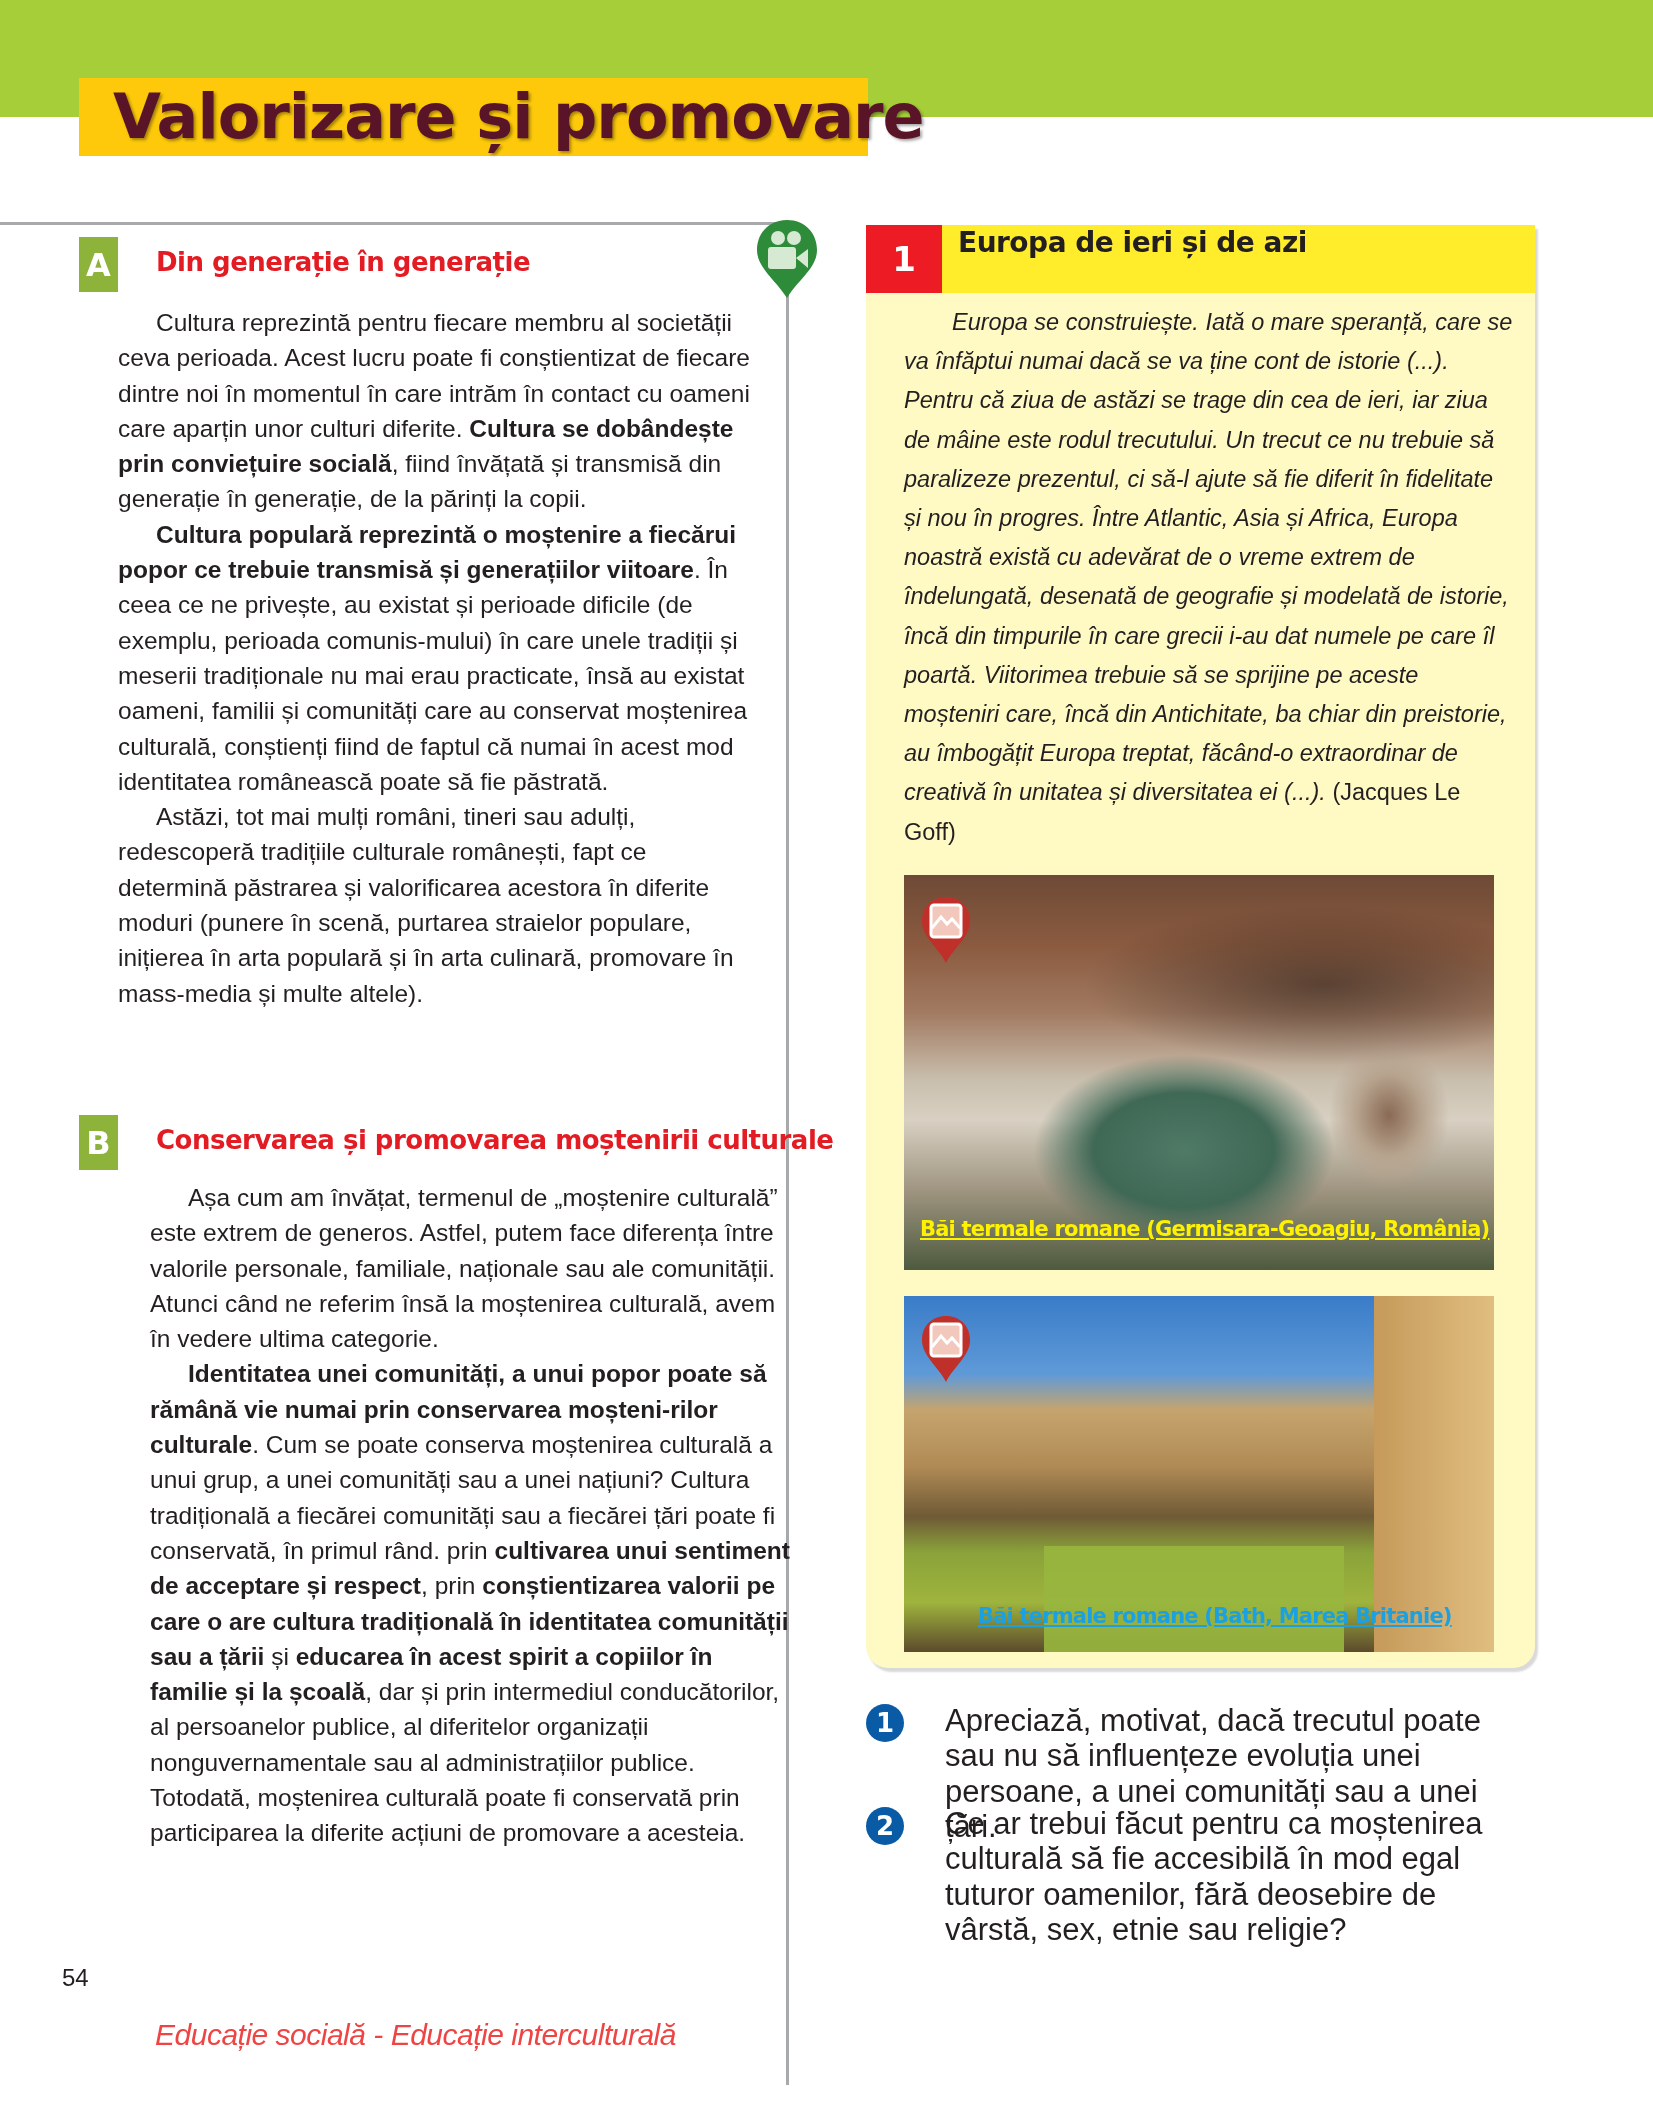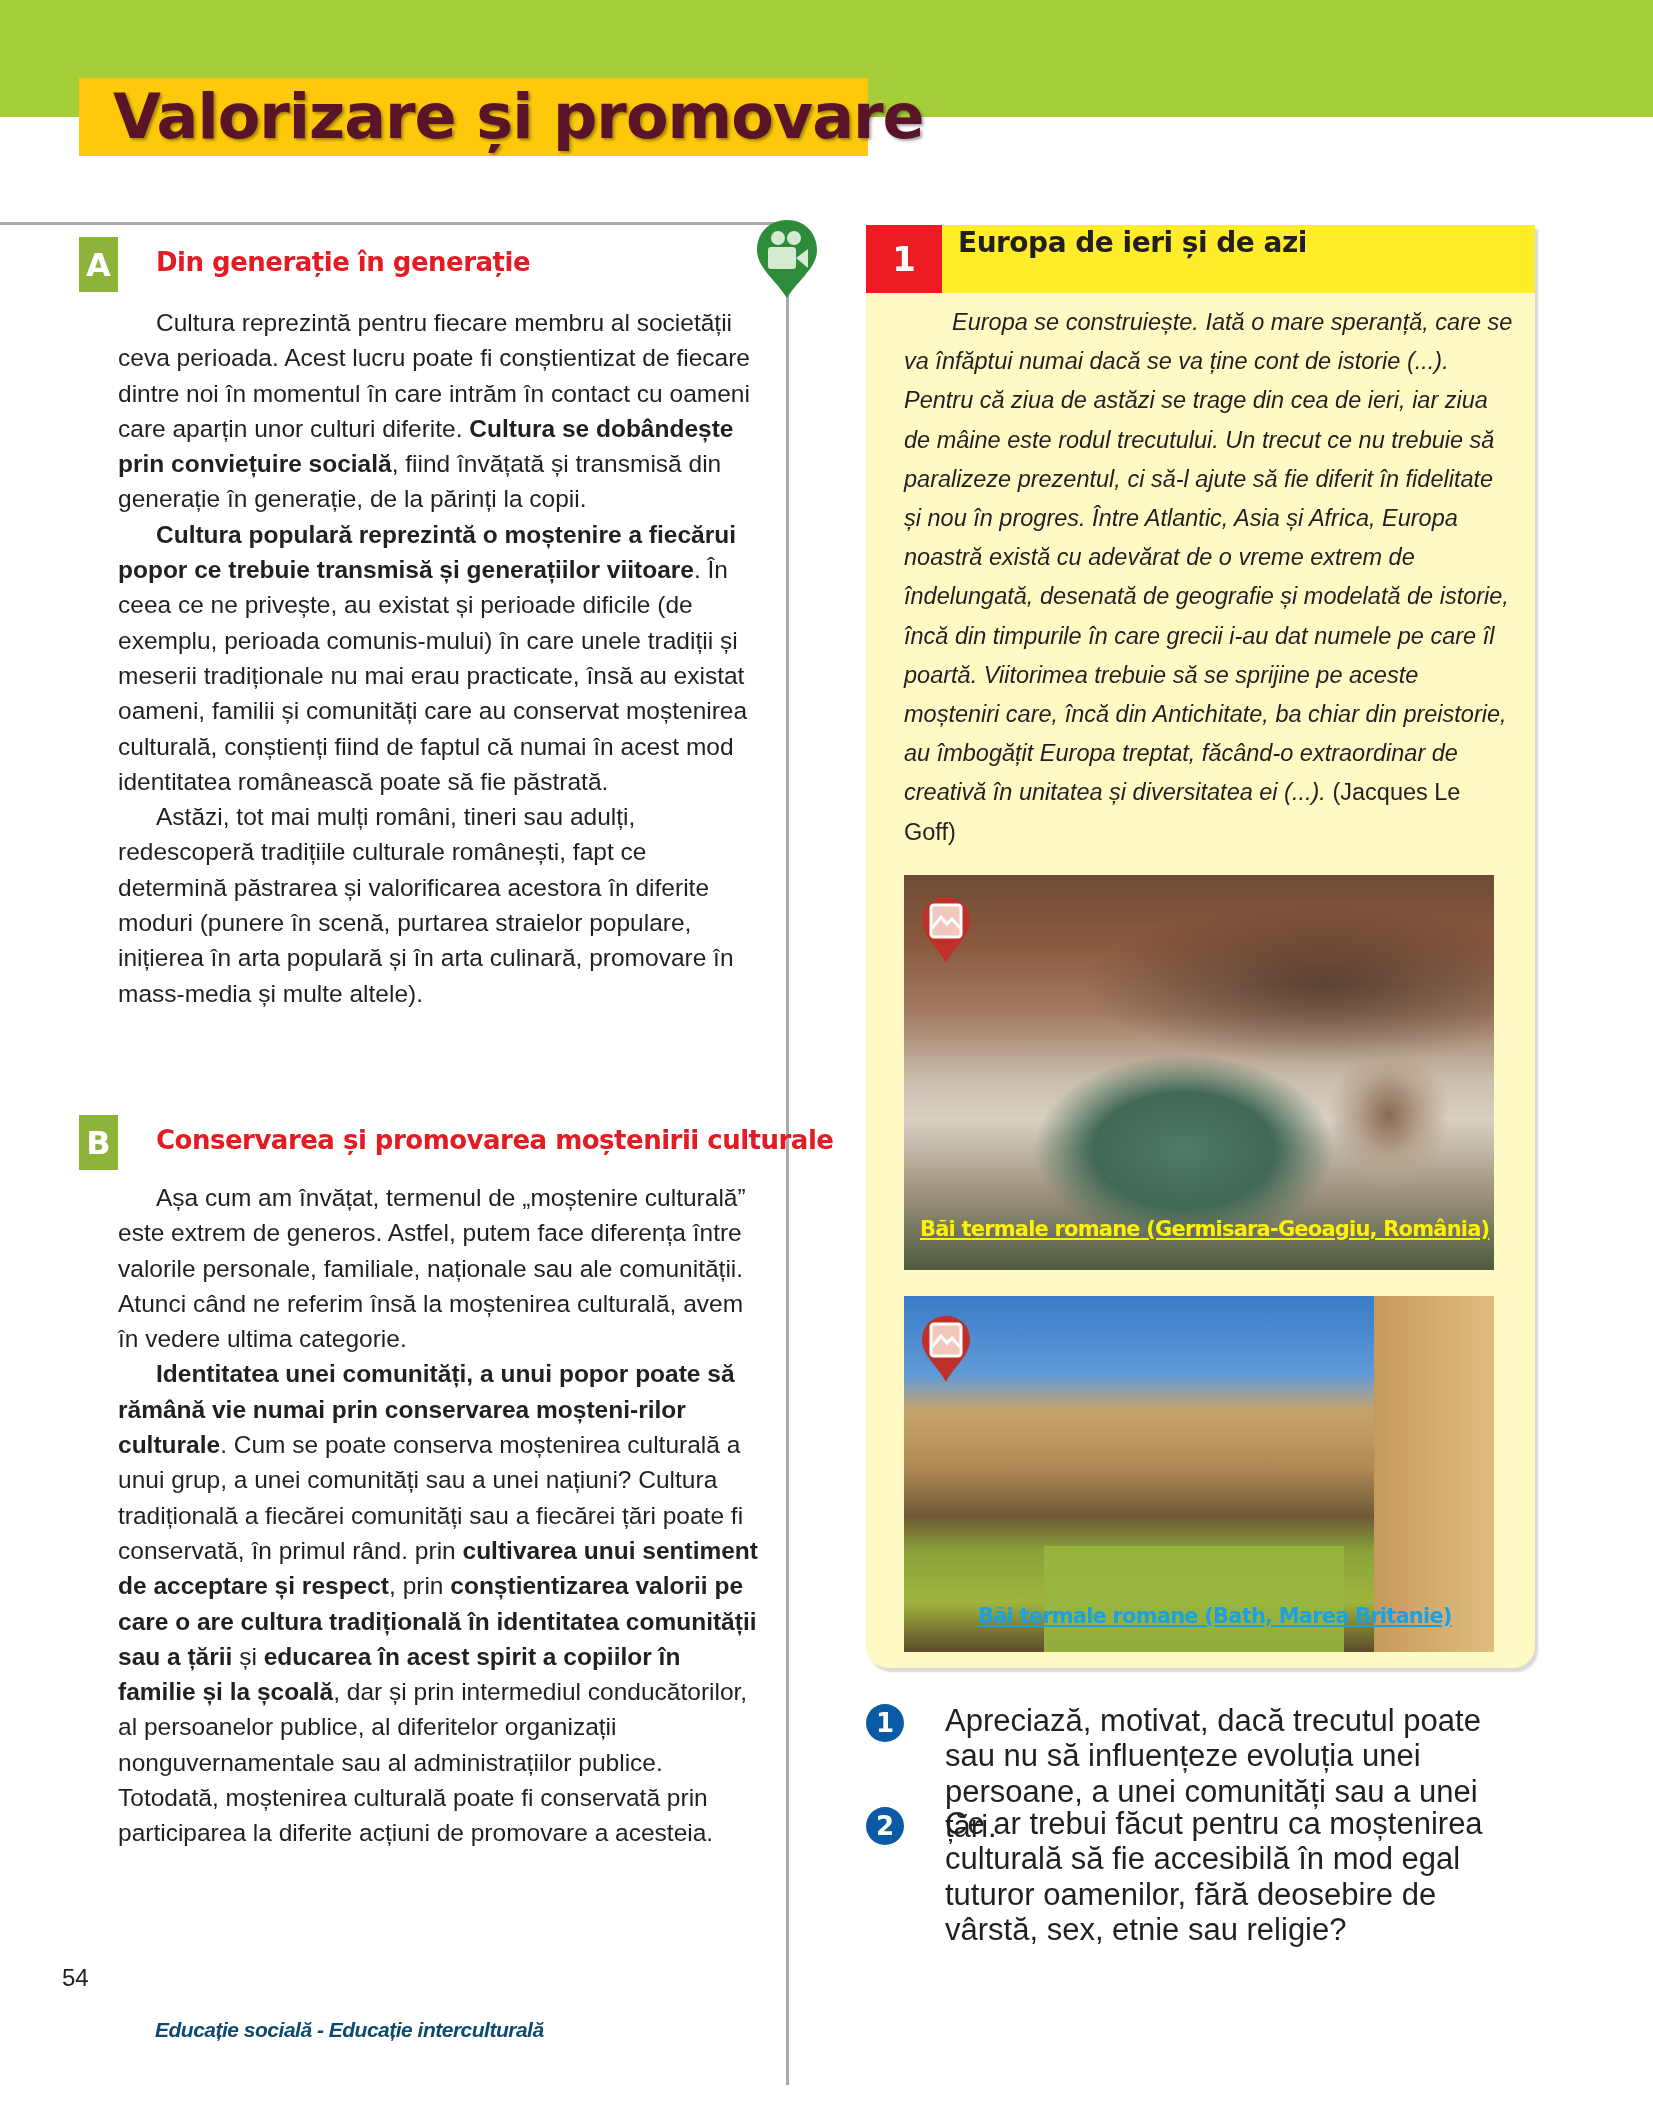--- a/index.html
+++ b/index.html
@@ -36,22 +36,22 @@
   }
   .body-text {
     position: absolute; left: 118px; width: 640px;
     font-size: 24.5px; line-height: 35.3px; color: #231f20;
   }
   .body-text p { margin: 0; text-indent: 38px; }
   .body-text b { font-weight: bold; }
 
   .footer-num { position: absolute; left: 62px; top: 1964px; font-size: 24px; color: #231f20; }
   .footer-title {
-    position: absolute; left: 155px; top: 2018px; font-size: 21px; font-weight: bold; font-style: italic;
-    color: #0c4a6e; letter-spacing: -0.5px;
+    position: absolute; left: 155px; top: 2018px; font-size: 30px; font-weight: normal; font-style: italic;
+    color: #ef4444; letter-spacing: -0.5px;
   }
 
   .panel {
     position: absolute; left: 866px; top: 225px; width: 669px; height: 1443px;
     background: #fff9c4; border-radius: 0 0 22px 22px;
     box-shadow: 3px 4px 2px #d9d9d9;
   }
   .panel-head { position: absolute; left: 0; top: 0; width: 669px; height: 68px; background: #ffec2a; }
   .panel-num {
     position: absolute; left: 0; top: 0; width: 76px; height: 68px; background: #ed1c24;
@@ -133,21 +133,21 @@
 <div class="sec-badge" style="left:79px; top:237px;">A</div>
 <div class="sec-title" style="left:156px; top:245px;">Din generație în generație</div>
 <div class="body-text" style="top:305px;">
   <p><span>Cultura reprezintă pentru fiecare membru al societății ceva perioada. Acest lucru poate fi conștientizat de fiecare dintre noi în momentul în care intrăm în contact cu oameni care aparțin unor culturi diferite. </span><b>Cultura se dobândește prin conviețuire socială</b><span>, fiind învățată și transmisă din generație în generație, de la părinți la copii.</span></p>
   <p><b>Cultura populară reprezintă o moștenire a fiecărui popor ce trebuie transmisă și generațiilor viitoare</b><span>. În ceea ce ne privește, au existat și perioade dificile (de exemplu, perioada comunis-mului) în care unele tradiții și meserii tradiționale nu mai erau practicate, însă au existat oameni, familii și comunități care au conservat moștenirea culturală, conștienți fiind de faptul că numai în acest mod identitatea românească poate să fie păstrată.</span></p>
   <p><span>Astăzi, tot mai mulți români, tineri sau adulți, redescoperă tradițiile culturale românești, fapt ce determină păstrarea și valorificarea acestora în diferite moduri (punere în scenă, purtarea straielor populare, inițierea în arta populară și în arta culinară, promovare în mass-media și multe altele).</span></p>
 </div>
 
 <div class="sec-badge" style="left:79px; top:1115px;">B</div>
 <div class="sec-title" style="left:156px; top:1123px;">Conservarea și promovarea moștenirii culturale</div>
-<div class="body-text" style="top:1180px;">
+<div class="body-text" style="top:1180px;margin-left:32px;">
   <p><span>Așa cum am învățat, termenul de „moștenire culturală” este extrem de generos. Astfel, putem face diferența între valorile personale, familiale, naționale sau ale comunității. Atunci când ne referim însă la moștenirea culturală, avem în vedere ultima categorie.</span></p>
   <p><b>Identitatea unei comunități, a unui popor poate să rămână vie numai prin conservarea moșteni-rilor culturale</b><span>. Cum se poate conserva moștenirea culturală a unui grup, a unei comunități sau a unei națiuni? Cultura tradițională a fiecărei comunități sau a fiecărei țări poate fi conservată, în primul rând. prin </span><b>cultivarea unui sentiment de acceptare și respect</b><span>, prin </span><b>conștientizarea valorii pe care o are cultura tradițională în identitatea comunității sau a țării</b><span> și </span><b>educarea în acest spirit a copiilor în familie și la școală</b><span>, dar și prin intermediul conducătorilor, al persoanelor publice, al diferitelor organizații nonguvernamentale sau al administrațiilor publice. Totodată, moștenirea culturală poate fi conservată prin participarea la diferite acțiuni de promovare a acesteia.</span></p>
 </div>
 
 <div class="footer-num">54</div>
 <div class="footer-title">Educație socială - Educație interculturală</div>
 
 <div class="panel">
   <div class="panel-head">
     <div class="panel-num">1</div>

